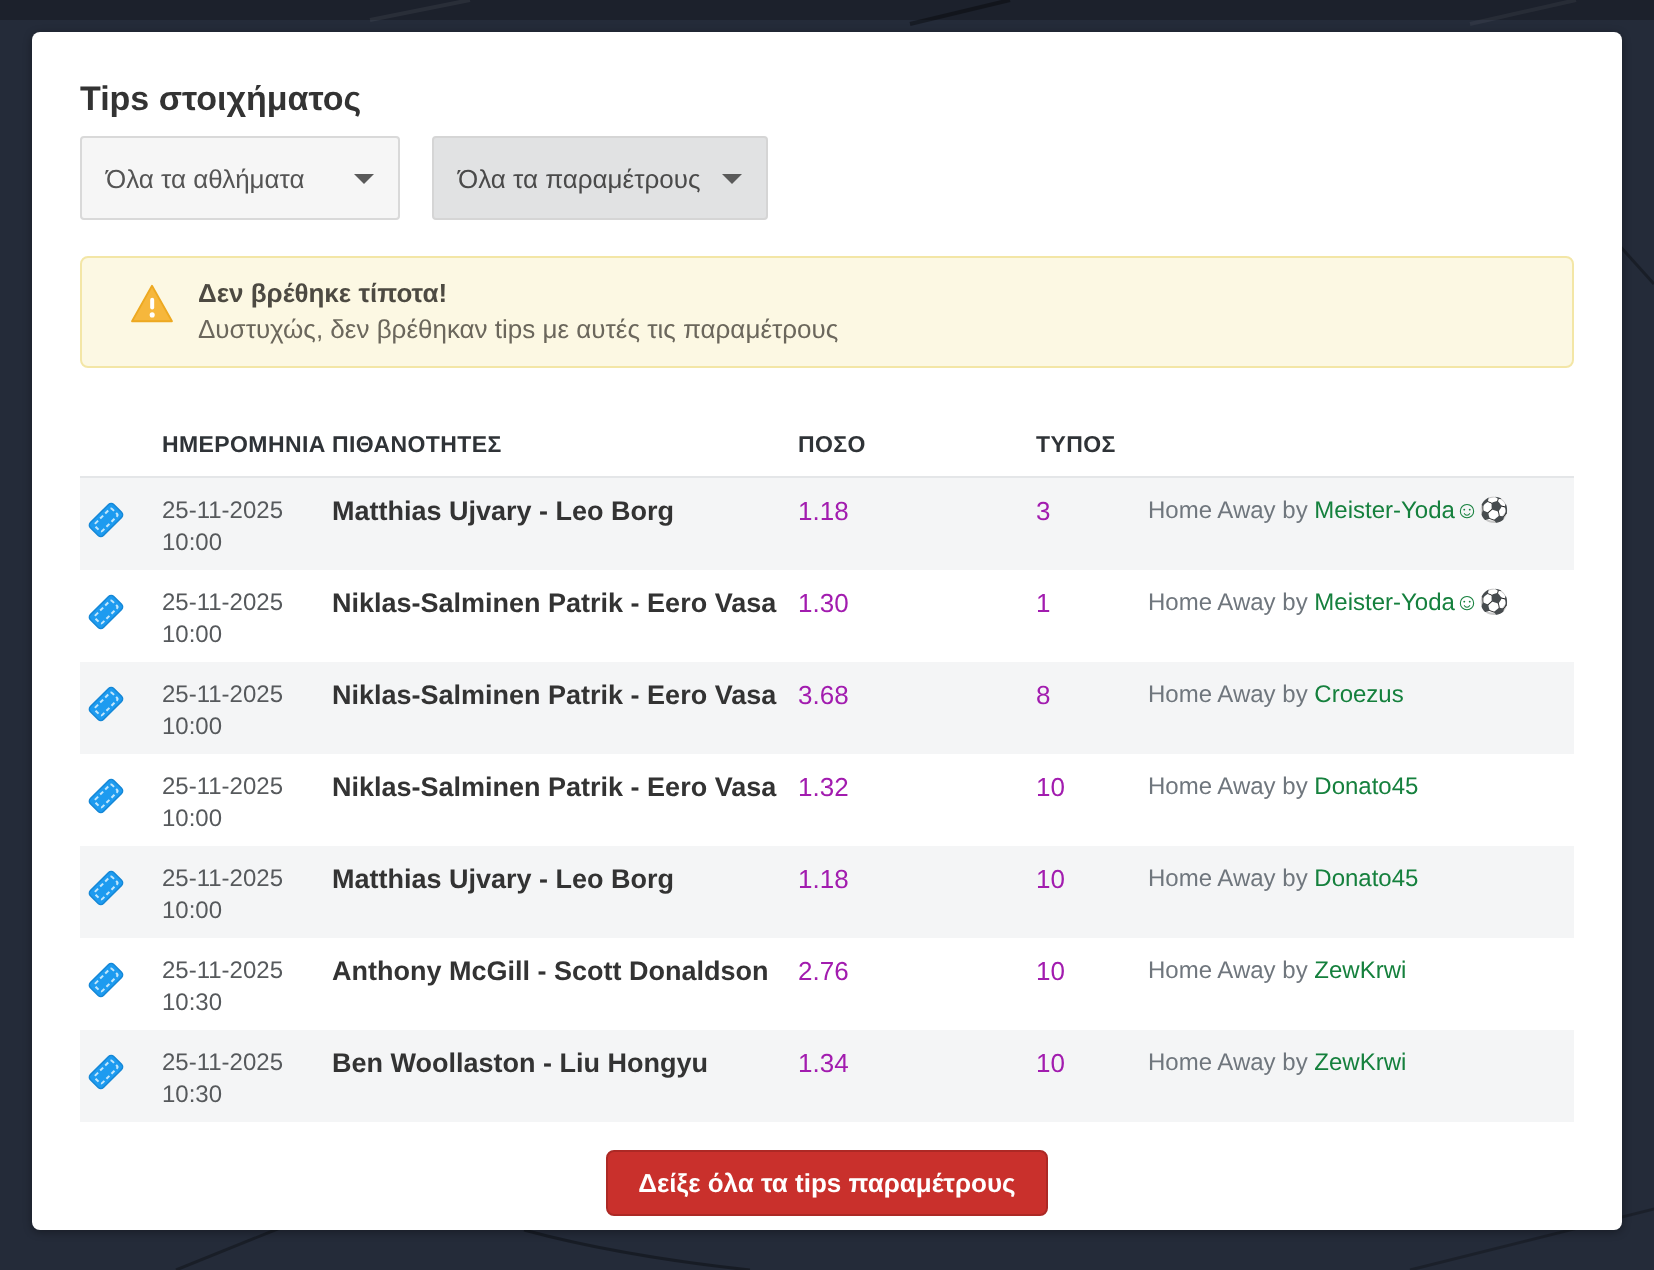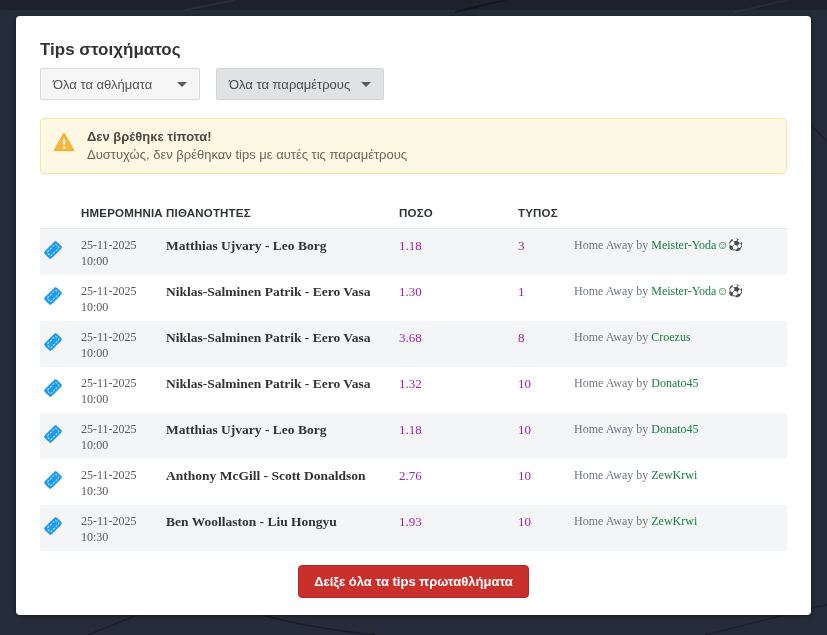--- a/index.html
+++ b/index.html
@@ -10,42 +10,42 @@
   }
   .bg-decor{position:absolute;left:0;top:0;width:827px;height:635px;pointer-events:none;}
   .card{
     position:absolute;left:16px;top:16px;width:795px;height:599px;
     background:#ffffff;border-radius:4px;box-sizing:border-box;
     padding:24px;box-shadow:0 1px 4px rgba(0,0,0,.35);
   }
   .card-title{font-size:17px;font-weight:bold;color:#333;margin:0 0 8px 0;}
   .filters{display:flex;gap:16px;margin-bottom:18px;}
   .dropdown{
-    height:32px;box-sizing:border-box;display:flex;align-items:center;justify-content:space-between;
+    height:42px;box-sizing:border-box;display:flex;align-items:center;justify-content:space-between;
     padding:0 12px;font-size:13px;color:#555;cursor:pointer;border-radius:2px;
   }
   .dropdown.sport{width:160px;background:#f6f6f6;border:1px solid #d9d9d9;}
   .dropdown.league{width:168px;background:#e1e2e3;border:1px solid #d5d5d5;color:#4a4a4a;}
   .caret{width:0;height:0;border-left:5px solid transparent;border-right:5px solid transparent;
     border-top:5px solid #5a5a5a;margin-left:10px;flex:none;}
   .alert{
     background:#fcf8e3;border:1px solid #f3e6a6;border-radius:4px;
-    display:flex;align-items:flex-start;padding:9px 10px;margin-bottom:33px;box-sizing:border-box;
+    display:flex;align-items:flex-start;padding:9px 22px;margin-bottom:33px;box-sizing:border-box;
   }
   .alert-icon{flex:none;margin:4px 12px 0 2px;}
   .alert-title{font-size:13px;font-weight:bold;color:#4d4a42;line-height:17px;}
   .alert-msg{font-size:13px;color:#6b675c;line-height:19px;}
   .tbl-header{
     display:grid;grid-template-columns:41px 85px 233px 119px 56px 1fr;
     border-bottom:1px solid #e4e6e8;padding-bottom:9px;
   }
   .tbl-header span{font-size:11.5px;font-weight:bold;color:#2f3337;letter-spacing:.2px;}
   .row{
     display:grid;grid-template-columns:41px 85px 233px 119px 56px 1fr;
-    height:46px;box-sizing:border-box;padding-top:8px;align-items:start;font-family:Liberation Serif, serif;
+    height:46px;box-sizing:border-box;padding-top:8px;align-items:start;
   }
   .row-striped{background:#f4f5f6;}
   .row-plain{background:#ffffff;}
   .cell-icon{padding-left:2px;margin-top:2px;}
   .cell-date{font-size:12px;color:#56595c;line-height:16px;}
   .cell-event{font-size:13.5px;font-weight:bold;color:#333;line-height:17px;padding-right:8px;}
   .cell-odds,.cell-amount{font-size:13px;color:#a21caf;line-height:17px;}
   .cell-type{font-size:12px;color:#6f767d;line-height:17px;}
   .tipster-link{color:#15803d;text-decoration:none;cursor:pointer;}
   .footer{display:flex;justify-content:center;margin-top:14px;}
@@ -238,25 +238,25 @@
             <rect x="3" y="7" width="18" height="10" rx="2" fill="#1d9bf0" stroke="#1587d6" stroke-width="0.8"></rect>
             <rect x="5.4" y="9.2" width="13.2" height="5.6" rx="1" fill="none" stroke="#c3e7fc" stroke-width="1.1" stroke-dasharray="2.3 1.6"></rect>
           </g>
         </svg>
       </div>
       <div class="cell-date">
         <div>25-11-2025</div>
         <div>10:30</div>
       </div>
       <div class="cell-event">Ben Woollaston - Liu Hongyu</div>
-      <div class="cell-odds">1.93</div>
+      <div class="cell-odds">1.34</div>
       <div class="cell-amount">10</div>
       <div class="cell-type">
         <span>Home Away by </span><a class="tipster-link">ZewKrwi</a>
       </div>
     </div>
   </div>
 
   <div class="footer">
-    <button class="show-all-btn">Δείξε όλα τα tips πρωταθλήματα</button>
+    <button class="show-all-btn">Δείξε όλα τα tips παραμέτρους</button>
   </div>
 
 </div>
 
 </body></html>

